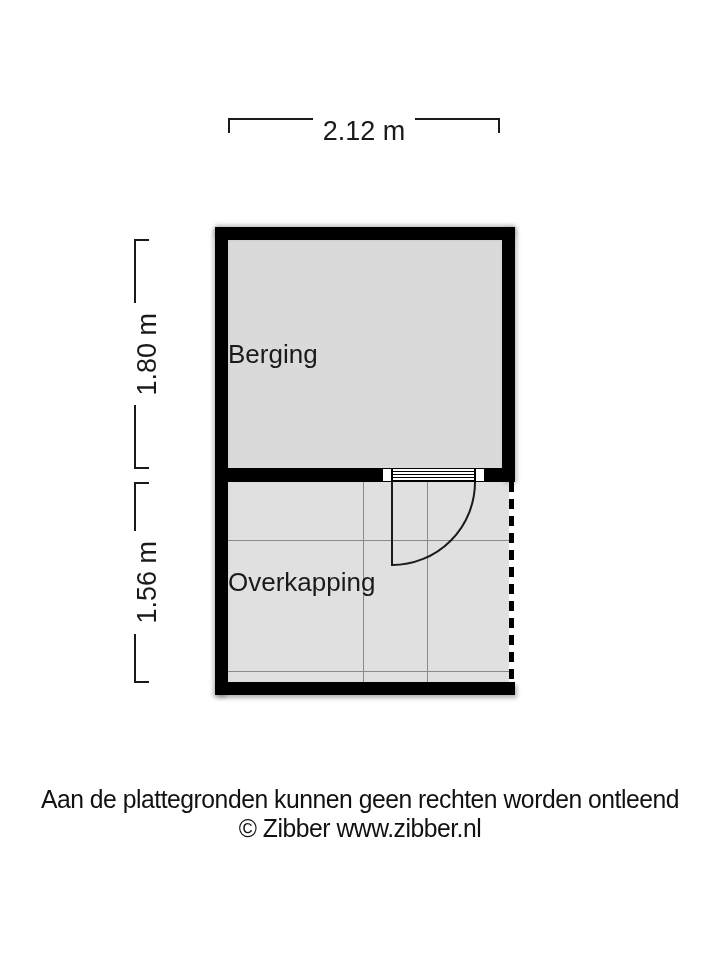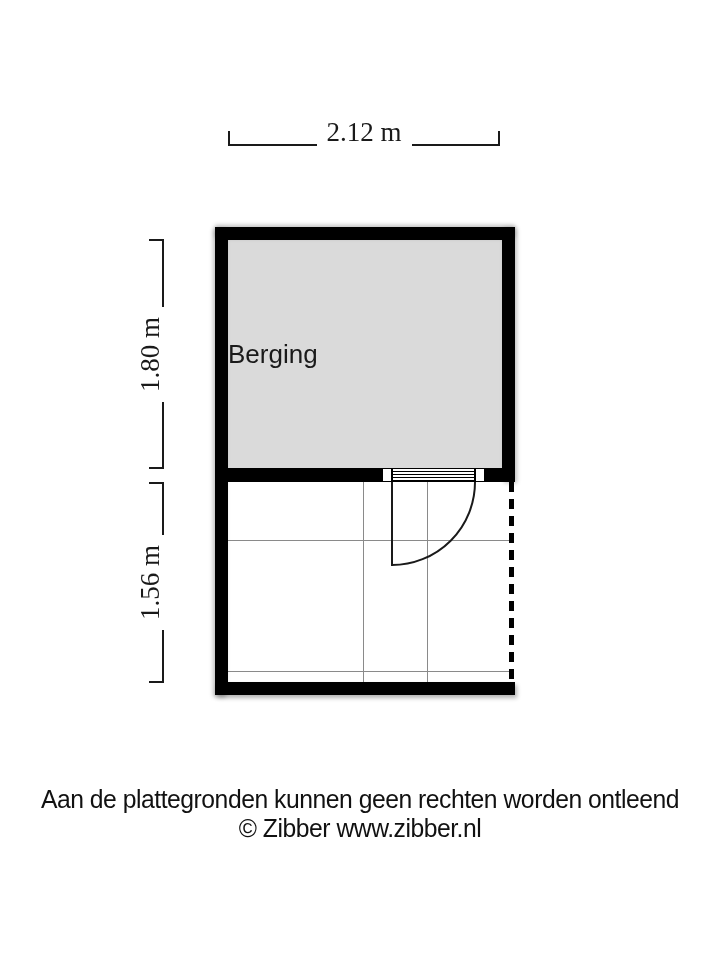--- a/index.html
+++ b/index.html
@@ -8,21 +8,21 @@
     position: relative;
     width: 720px;
     height: 960px;
     background: #ffffff;
     font-family: "Liberation Sans", sans-serif;
     color: #1a1a1a;
     overflow: hidden;
   }
 
   
-  .dim { position: absolute; display: flex; align-items: flex-end; font-family: Liberation Serif, serif; }
+  .dim { position: absolute; display: flex; align-items: flex-start; }
   .dim-top { left: 228px; top: 118px; width: 272px; height: 28px; flex-direction: row; }
   .dim-vert { flex-direction: column; width: 30px; }
   .dim-left-upper { left: 134px; top: 239px; height: 230px; }
   .dim-left-lower { left: 134px; top: 482px; height: 201px; }
   .dline-h { flex: 1 1 auto; height: 2px; background: #1a1a1a; }
   .dline-v { flex: 1 1 auto; width: 2px; background: #1a1a1a; }
   .tick-v { width: 2px; height: 15px; background: #1a1a1a; flex: 0 0 auto; }
   .tick-h { width: 15px; height: 2px; background: #1a1a1a; flex: 0 0 auto; }
   .dim-label {
     font-size: 27px;
@@ -136,20 +136,23 @@
     <span class="dim-label-v">1.56 m</span>
     <span class="dline-v"></span>
     <span class="tick-h"></span>
   </div>
 
   <div class="plan">
 
     <div class="floor floor-berging" style="background-color: rgb(218, 218, 218);">
       <span class="room-label">Berging</span>
     </div>
+    <div class="floor floor-overkapping" style="background-color: rgb(224, 224, 224);">
+      <span class="room-label">Overkapping</span>
+    </div>
 
     <div class="grid-line grid-v1"></div>
     <div class="grid-line grid-v2"></div>
     <div class="grid-line grid-h1"></div>
     <div class="grid-line grid-h2"></div>
 
     <div class="wall wall-top"></div>
     <div class="wall wall-left"></div>
     <div class="wall wall-right"></div>
     <div class="wall wall-middle"></div>

